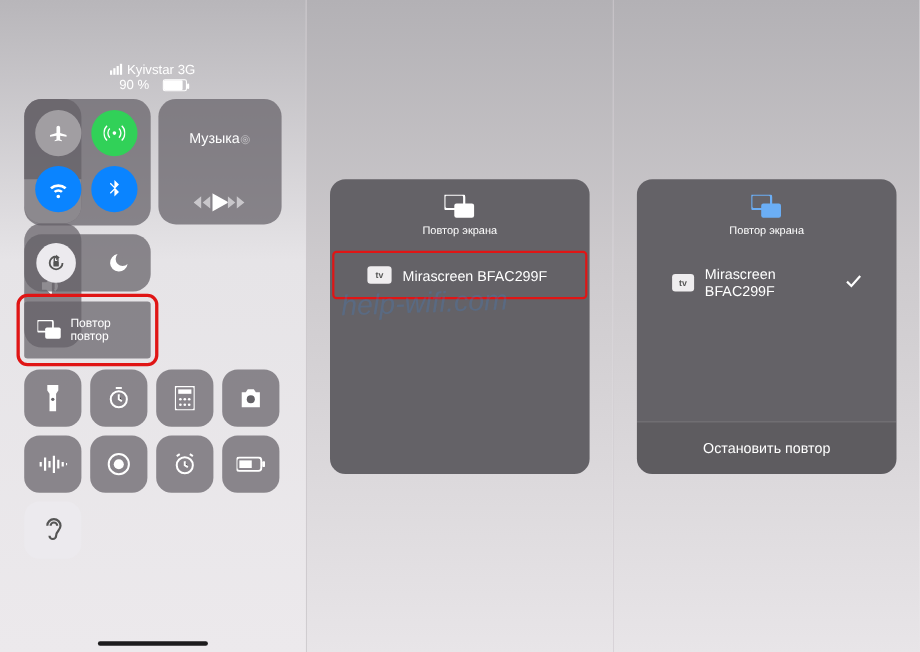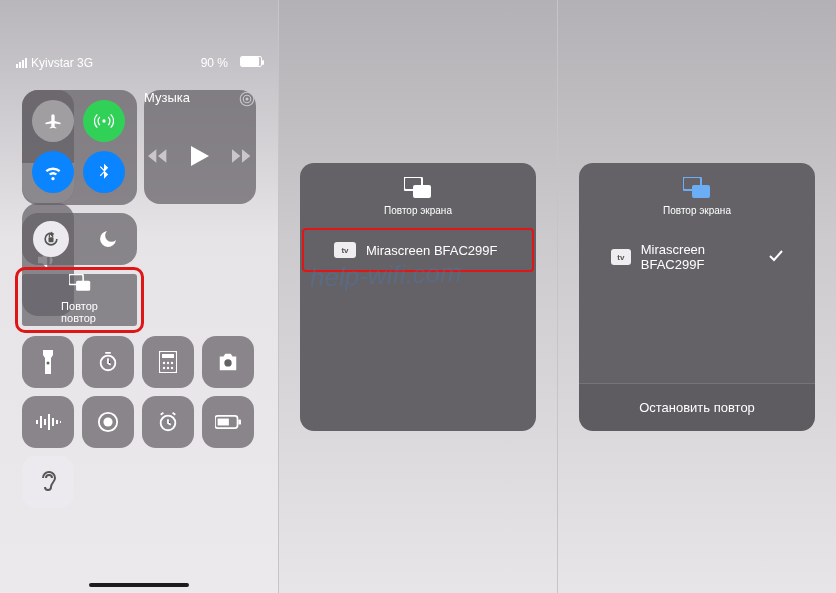--- a/index.html
+++ b/index.html
@@ -27,27 +27,28 @@
   .statusbar {
     position: absolute;
     top: 56px;
     left: 0; right: 0;
     padding: 0 16px;
     display: flex;
     justify-content: space-between;
     color: #fff;
     font-size: 12px;
     align-items: center;
+    flex-direction: column;
   }
   .carrier { display: flex; align-items: center; gap: 4px; }
   .signal-bars { display: flex; align-items: flex-end; gap: 1px; }
   .signal-bars span { width: 2px; background: #fff; display: block; }
   .signal-bars span:nth-child(1){height:4px} .signal-bars span:nth-child(2){height:6px}
   .signal-bars span:nth-child(3){height:8px} .signal-bars span:nth-child(4){height:10px}
-  .battery-wrap { display:flex; gap:12px; }
+  .battery-wrap { display:flex; align-items:center; gap:12px; }
   .battery { width:22px; height:11px; border:1px solid #fff; border-radius:2px; position:relative;}
   .battery::after { content:""; position:absolute; right:-3px; top:3px; width:2px; height:5px; background:#fff; border-radius:1px;}
   .battery .fill { width:88%; height:100%; background:#fff; border-radius:1px;}
 
   .cc {
     position: absolute;
     top: 90px;
     left: 22px;
     right: 22px;
     bottom: 0;
@@ -58,27 +59,27 @@
     position: absolute;
   }
   .conn-group { width:115px; height:115px; left:0; top:0; display:grid; grid-template-columns:1fr 1fr; grid-template-rows:1fr 1fr; gap:6px; padding:10px;}
   .circle-btn {
     width:42px; height:42px; border-radius:50%; display:flex; align-items:center; justify-content:center;
   }
   .circle-btn svg { width:20px; height:20px; }
   .c-gray { background: rgba(170,168,171,0.85); }
   .c-green { background:#31d158; }
   .c-blue  { background:#0a84ff; }
-  .music { width:112px; height:114px; left:122px; top:0; padding:0; color:#fff; font-size:13px;}
+  .music { width:112px; height:114px; left:122px; top:0; padding:28px; color:#fff; font-size:13px;}
   .music-top { display:flex; justify-content:space-between;}
   .music-ctrl { display:flex; justify-content:space-between; align-items:center; margin-top:38px; color:#dad7dc; padding:0 4px;}
   .lock-dnd { width:115px; height:52px; left:0; top:123px; display:flex;}
   .lock-dnd .half { flex:1; display:flex; align-items:center; justify-content:center;}
   .mirror { width:115px; height:52px; left:0; top:184px; display:flex; align-items:center; gap:8px; padding:0 12px; color:#fff; font-size:11px; line-height:1.1;}
-  .redbox { outline:3px solid #e01515; outline-offset:4px; border-radius:3px;flex-direction:column;}
+  .redbox { outline:3px solid #e01515; outline-offset:4px; border-radius:3px;}
   .bright { width:52px; height:113px; left:122px; top:123px; background:rgba(100,96,102,0.72); border-radius:16px; display:flex; flex-direction:column; justify-content:flex-end;}
   .bright-fill { height:40px; background:#f5f3f5; border-radius:0 0 16px 16px; display:flex; align-items:center; justify-content:center;}
   .volume { width:52px; height:113px; left:182px; top:123px; background:rgba(100,96,102,0.72); border-radius:16px; display:flex; align-items:center; justify-content:center;}
   .shortcut-grid { position:absolute; left:0; top:246px; display:grid; grid-template-columns:repeat(4,52px); grid-template-rows:52px 52px 52px; gap:8px;}
   .sbtn { width:52px; height:52px; border-radius:14px; background:rgba(100,96,102,0.72); display:flex; align-items:center; justify-content:center; color:#fff;}
   .sbtn.white { background:#eceaee; color:#555;}
   .homebar { position:absolute; bottom:6px; left:50%; transform:translateX(-50%); width:100px; height:4px; border-radius:3px; background:#1c1b1d;}
 
   
   .blur-bg {

